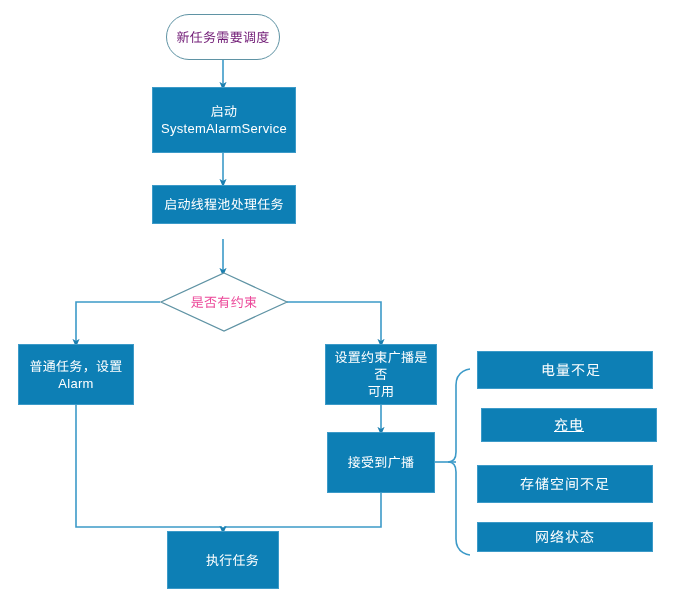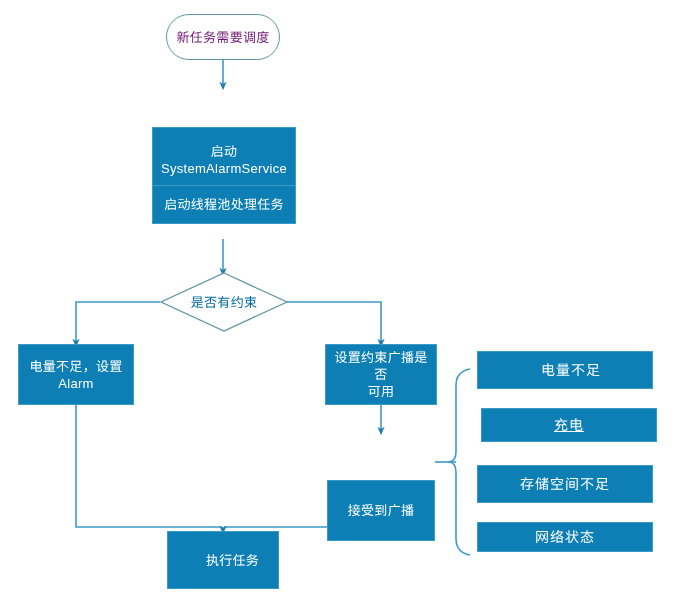--- a/index.html
+++ b/index.html
@@ -46,21 +46,21 @@
   .terminator {
     background: #ffffff;
     border: 1.2px solid #5f93a4;
     border-radius: 26px;
     color: #701a75;
     font-size: 13px;
   }
   .decision {
     background: transparent;
     border: none;
-    color: #0369a1;
+    color: #ec4899;
     font-size: 13px;
     z-index: 3;
   }
   .decision .dlabel {
     position: relative;
     z-index: 4;
   }
   .node .txt {
     padding: 0 6px;
     white-space: pre-line;
@@ -106,46 +106,46 @@
 
       <path d="M470,369 C470,369 456,370 456,385 L456,452 C456,460 452,462 448,462
                C452,462 456,464 456,472 L456,539 C456,554 470,555 470,555"></path>
     </g>
   </svg>
 
   <div class="node terminator" style="left:166px; top:14px; width:114px; height:46px;">
     <span class="txt">新任务需要调度</span>
   </div>
 
-  <div class="node process" style="left:152px; top:87px; width:144px; height:66px;margin-top:40px;">
+  <div class="node process" style="left:152px; top:87px; width:144px; height:66px;">
     <span class="txt">启动SystemAlarmService</span>
   </div>
 
   <div class="node process" style="left:152px; top:185px; width:144px; height:39px;">
     <span class="txt">启动线程池处理任务</span>
   </div>
 
   <div class="node decision" style="left:160px; top:272px; width:128px; height:60px;">
     <svg width="128" height="60" viewBox="0 0 128 60" style="position:absolute; left:0; top:0;">
       <polygon points="64,1 127,30 64,59 1,30" fill="#ffffff" stroke="#5f93a4" stroke-width="1.2"></polygon>
     </svg>
     <span class="txt dlabel">是否有约束</span>
   </div>
 
   <div class="node process" style="left:18px; top:344px; width:116px; height:61px;">
-    <span class="txt">电量不足，设置
+    <span class="txt">普通任务，设置
 Alarm</span>
   </div>
 
   <div class="node process" style="left:325px; top:344px; width:112px; height:61px;">
     <span class="txt">设置约束广播是否
 可用</span>
   </div>
 
-  <div class="node process" style="left:327px; top:432px; width:108px; height:61px;margin-top:48px;">
+  <div class="node process" style="left:327px; top:432px; width:108px; height:61px;">
     <span class="txt">接受到广播</span>
   </div>
 
   <div class="node process" style="left:167px; top:531px; width:112px; height:58px;padding-left:19px;">
     <span class="txt">执行任务</span>
   </div>
 
   <div class="node process listbox" style="left:477px; top:351px; width:176px; height:38px;padding-left:12px;">
     <span class="txt">电量不足</span>
   </div>

